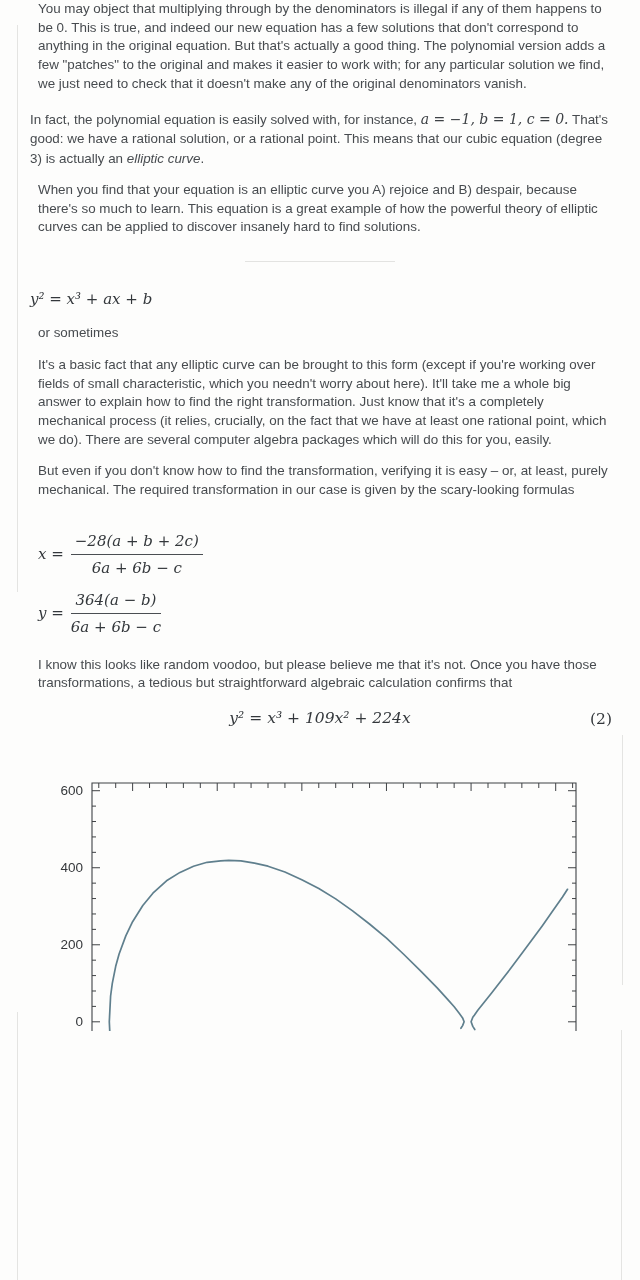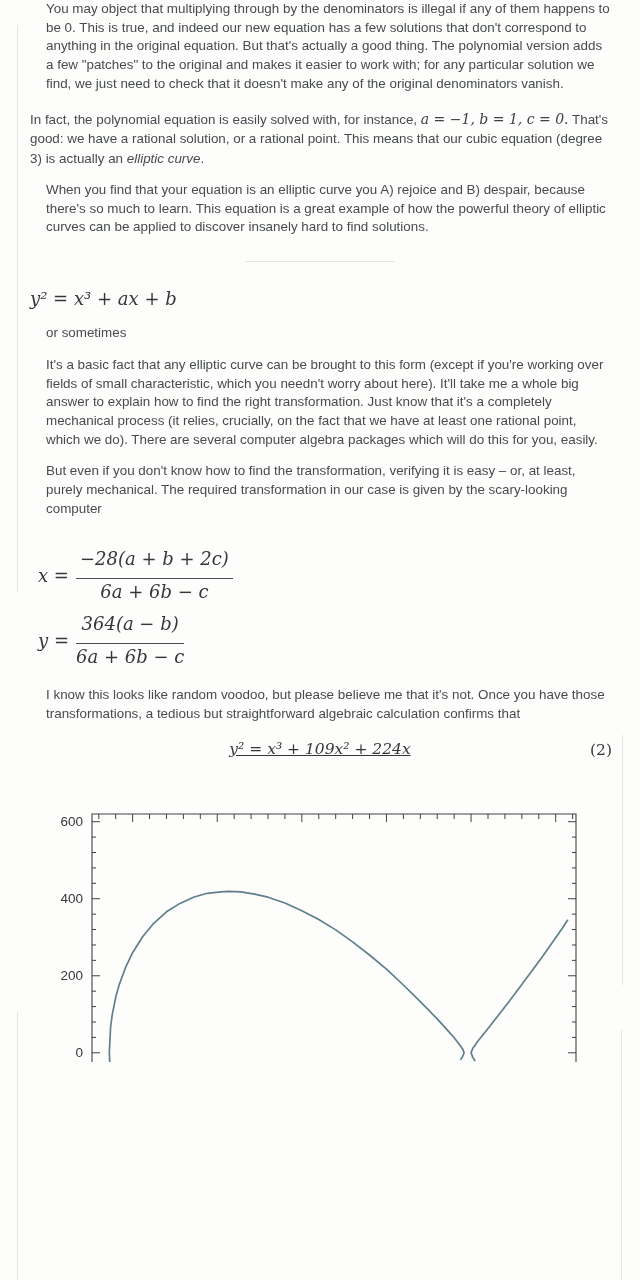--- a/index.html
+++ b/index.html
@@ -4,37 +4,37 @@
 <style>
   html,body{margin:0;padding:0;background:#ffffff;}
   .page{
     position:relative;width:640px;height:1280px;overflow:hidden;
     background:#fdfdfc;
     font-family:"Liberation Sans",sans-serif;
     color:#474b4f;
   }
   .edge{position:absolute;width:1px;background:#e4e4e2;}
   .content{position:absolute;left:30px;top:0;width:580px;}
-  p.body{font-size:13.4px;line-height:18.7px;margin:0 0 13px 16px;}
+  p.body{font-size:13.4px;line-height:18.7px;margin:0 0 13px 8px;}
   .first{margin-top:36px;}
   .imath{font-family:"DejaVu Serif",serif;font-style:italic;font-size:14px;color:#3d4145;}
   .em{font-style:italic;}
   .divider{width:150px;height:1px;background:#e3e3e1;margin:24px auto 26px auto;}
   .mathline{
-    font-family:"DejaVu Serif",serif;font-style:italic;font-size:18px;color:#33373b;
+    font-family:"DejaVu Serif",serif;font-style:italic;font-size:15px;color:#33373b;
     margin:4px 0 14px 0;line-height:22px;
   }
   .fracline{margin:0 0 10px 8px;display:flex;align-items:center;}
   .fracline .lhs{margin-right:7px;}
   .frac{display:inline-flex;flex-direction:column;text-align:center;}
-  .frac .num{border-bottom:1px solid #4a4e52;padding:0 4px 8px 4px;}
+  .frac .num{border-bottom:1px solid #4a4e52;padding:0 4px 2px 4px;}
   .frac .den{padding-top:2px;}
   .fracblock{margin-top:30px;margin-bottom:18px;}
   .eqrow{position:relative;text-align:center;margin:16px 0 14px 0;
-    font-family:"DejaVu Serif",serif;font-style:italic;font-size:15.5px;color:#33373b;text-decoration:underline;}
+    font-family:"DejaVu Serif",serif;font-style:italic;font-size:15.5px;color:#33373b;}
   .eqrow .eqnum{position:absolute;right:-2px;top:1px;font-style:normal;}
   .inline-math-para{font-size:13.4px;line-height:19.5px;margin:16px 0 13px 0;}
   figure.plot{margin:50px 0 0 -30px;width:640px;}
   svg text{font-family:"Liberation Sans",sans-serif;}
 </style>
 </head>
 <body>
 
 <div class="page">
 
@@ -54,21 +54,21 @@
     <div class="divider"></div>
 
 
     <div class="mathline">y² = x³ + ax + b</div>
 
     <p class="body">or sometimes</p>
 
 
     <p class="body">It's a basic fact that any elliptic curve can be brought to this form (except if you're working over fields of small characteristic, which you needn't worry about here). It'll take me a whole big answer to explain how to find the right transformation. Just know that it's a completely mechanical process (it relies, crucially, on the fact that we have at least one rational point, which we do). There are several computer algebra packages which will do this for you, easily.</p>
 
-    <p class="body">But even if you don't know how to find the transformation, verifying it is easy – or, at least, purely mechanical. The required transformation in our case is given by the scary-looking computer</p>
+    <p class="body">But even if you don't know how to find the transformation, verifying it is easy – or, at least, purely mechanical. The required transformation in our case is given by the scary-looking formulas</p>
 
     <div class="fracblock">
       <div class="mathline fracline">
         <span class="lhs">x =</span>
         <span class="frac">
           <span class="num">−28(a + b + 2c)</span>
           <span class="den">6a + 6b − c</span>
         </span>
       </div>
       <div class="mathline fracline">

